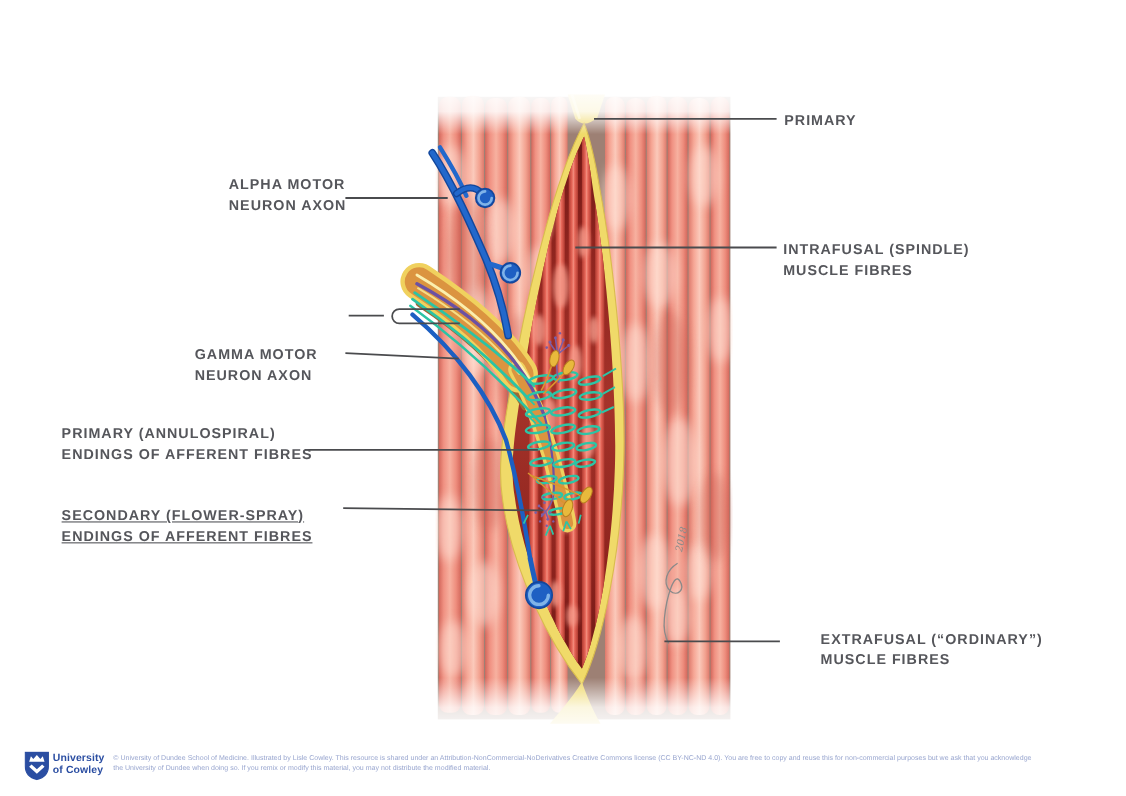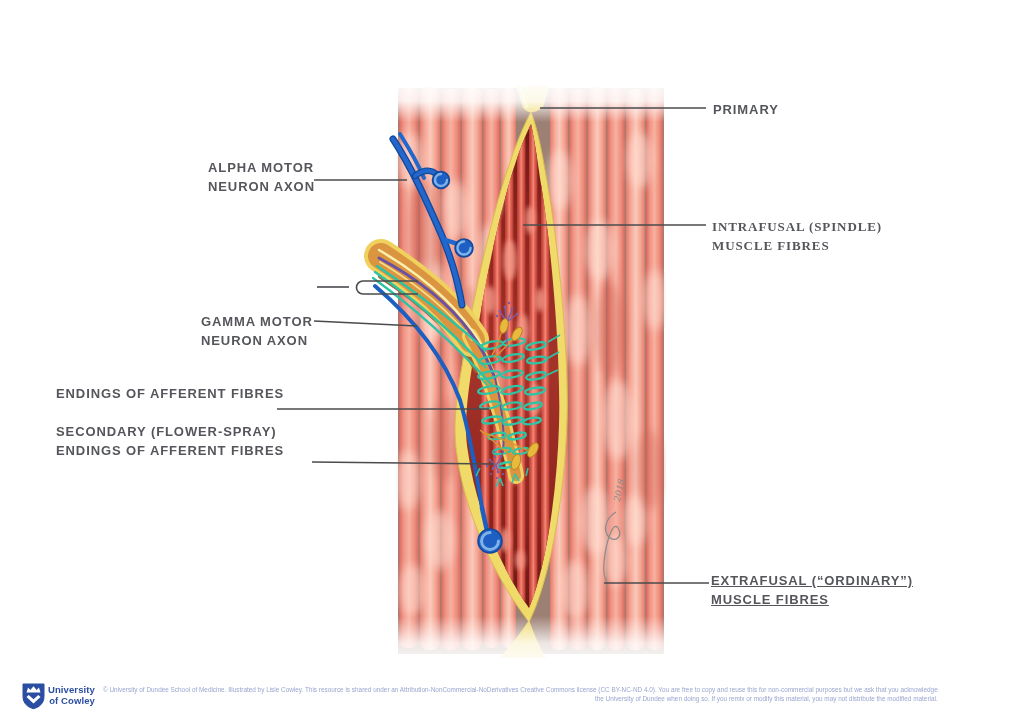--- a/index.html
+++ b/index.html
@@ -3,21 +3,21 @@
 <meta charset="utf-8">
 <style>
   html,body{margin:0;padding:0;background:#ffffff;}
   #page{position:relative;width:1024px;height:724px;background:#ffffff;overflow:hidden;
         font-family:"Liberation Sans", sans-serif;}
   .lbl{position:absolute;color:#55565B;font-weight:bold;font-size:13px;line-height:19px;
        letter-spacing:0.9px;white-space:nowrap;}
   .lbl span{display:block;}
   #illu{position:absolute;left:0;top:0;}
   
-  #footer{position:absolute;left:0;top:678px;width:1024px;height:40px;text-align:right;}
+  #footer{position:absolute;left:0;top:678px;width:1024px;height:40px;}
   #uod-logo{position:absolute;left:22px;top:5px;}
   #uod-name{position:absolute;left:48px;top:6px;color:#2B4EA2;font-weight:bold;
             font-size:9.5px;line-height:11px;letter-spacing:0.1px;}
   #uod-name span{display:block;}
   #copyright{position:absolute;left:103px;top:7px;color:#99A6CF;font-size:6.4px;
              line-height:9px;white-space:nowrap;}
   #copyright span{display:block;}
 </style>
 </head>
 <body>
@@ -275,36 +275,37 @@
     </g>
   </svg>
 
   <div class="lbl" style="left:713px;top:100px;">
     <span>PRIMARY</span>
   </div>
   <div class="lbl" style="left:184px;top:158px;margin-left:24px;">
     <span>ALPHA MOTOR</span>
     <span>NEURON AXON</span>
   </div>
-  <div class="lbl" style="left:177px;top:312px;margin-left:24px;">
+  <div class="lbl" style="left:177px;top:312px;">
     <span>GAMMA MOTOR</span>
     <span>NEURON AXON</span>
   </div>
   <div class="lbl" style="left:56px;top:384px;">
+    <span>PRIMARY (ANNULOSPIRAL)</span>
     <span>ENDINGS OF AFFERENT FIBRES</span>
   </div>
-  <div class="lbl" style="left:56px;top:422px;">
+  <div class="lbl" style="left:56px;top:459px;text-decoration:underline;">
     <span>SECONDARY (FLOWER-SPRAY)</span>
     <span>ENDINGS OF AFFERENT FIBRES</span>
   </div>
-  <div class="lbl" style="left:712px;top:217px;font-family:Liberation Serif, serif;">
+  <div class="lbl" style="left:712px;top:217px;">
     <span>INTRAFUSAL (SPINDLE)</span>
     <span>MUSCLE FIBRES</span>
   </div>
-  <div class="lbl" style="left:711px;top:571px;text-decoration:underline;">
+  <div class="lbl" style="left:746px;top:571px;">
     <span>EXTRAFUSAL (“ORDINARY”)</span>
     <span>MUSCLE FIBRES</span>
   </div>
 
   <div id="footer">
     <svg id="uod-logo" width="23" height="27" viewBox="0 0 23 27">
       <path d="M1,1 h21 v12.5 c0,7 -5,10.8 -10.5,12.2 C6,24.3 1,20.5 1,13.5 Z" fill="#2B4EA2" stroke="#2B4EA2"></path>
       <path d="M4.5,9.5 l1.6,-5 2.2,2.4 3.2,-3.6 3.2,3.6 2.2,-2.4 1.6,5 z" fill="#ffffff"></path>
       <path d="M4.5,14 l7,6.5 7,-6.5 -2.2,-2 -4.8,4.3 -4.8,-4.3 z" fill="#ffffff"></path>
     </svg>

